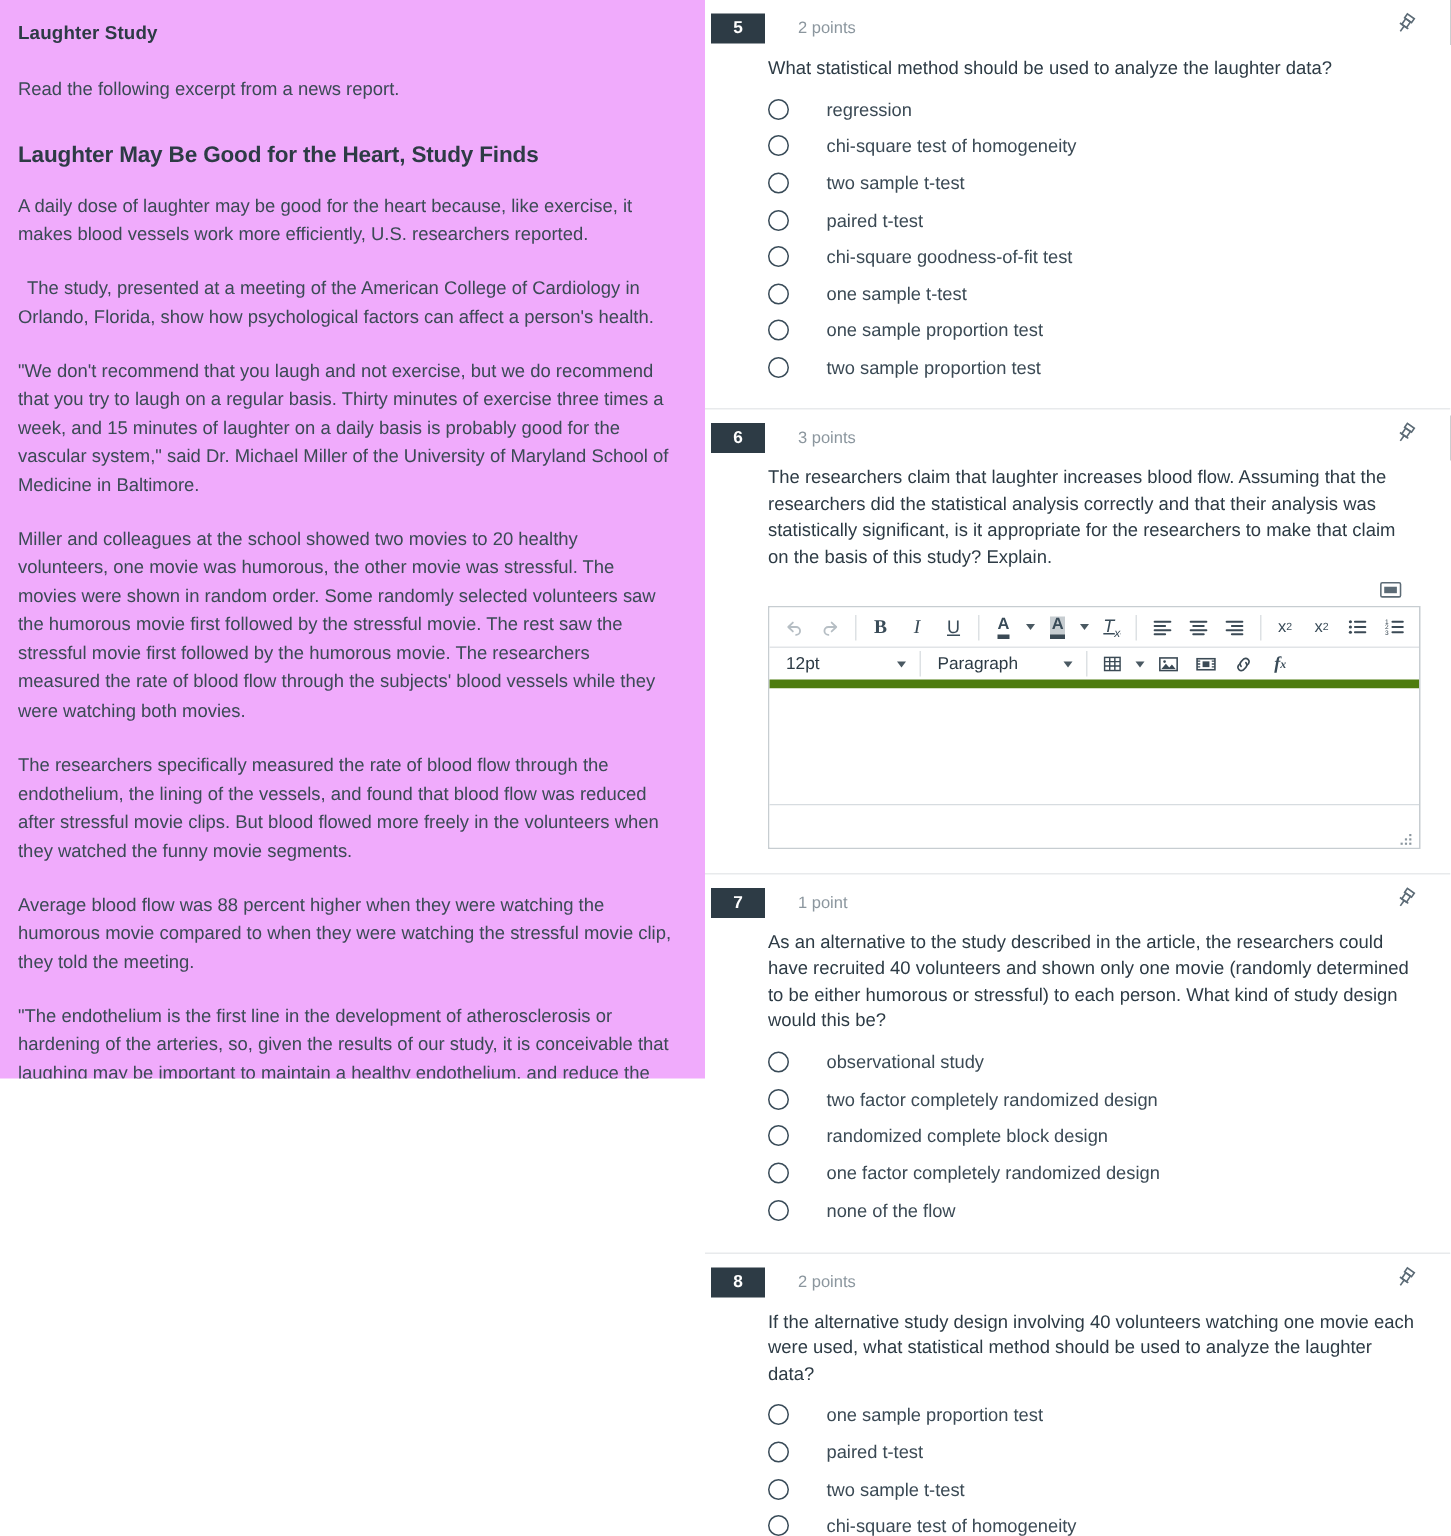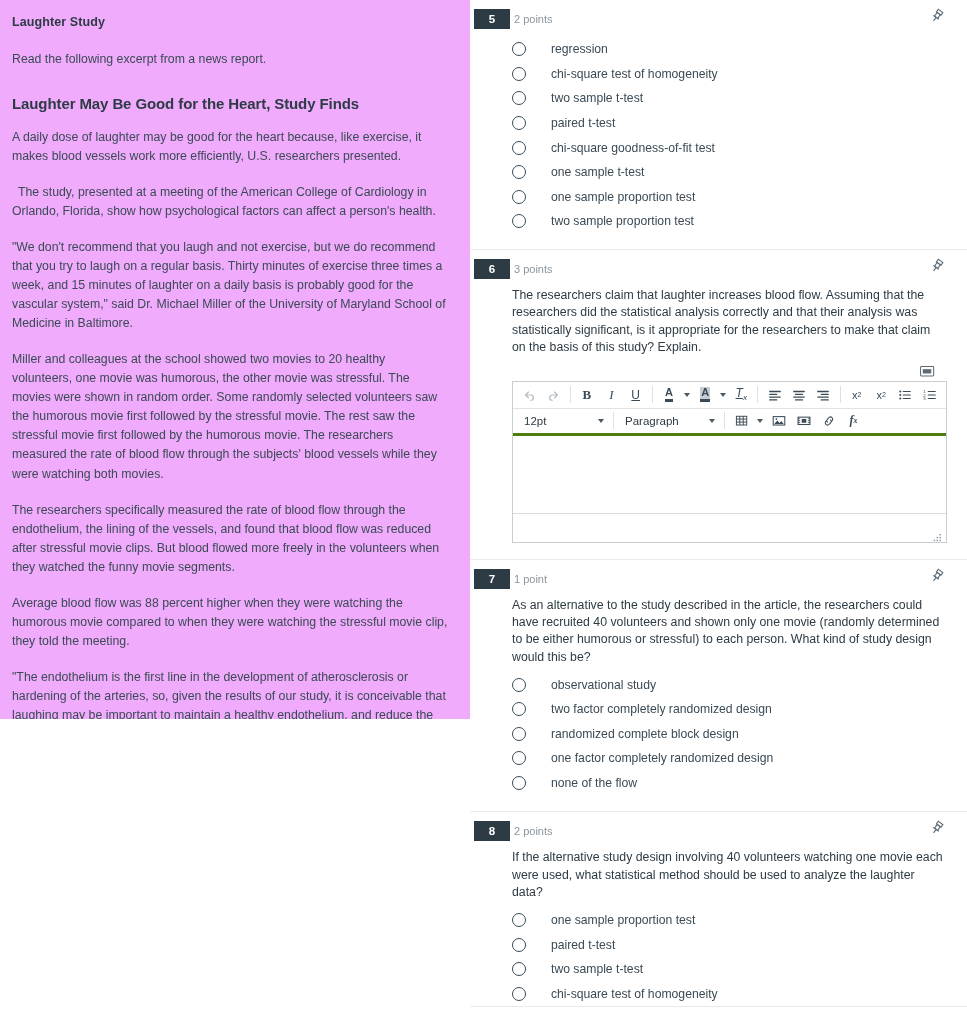--- a/index.html
+++ b/index.html
@@ -108,21 +108,21 @@
     font-size: 11.5px;
     font-weight: bold;
     display: flex;
     align-items: center;
     justify-content: center;
     flex: 0 0 auto;
   }
   .q-points {
     font-size: 11px;
     color: #8B969E;
-    margin-left: 4px;
+    margin-left: 22px;
   }
   .pin-icon {
     position: absolute;
     right: 22px;
     top: 8px;
     width: 16px;
     height: 16px;
     cursor: pointer;
   }
   .kbd-icon {
@@ -187,21 +187,21 @@
   }
   .toolbar-row {
     display: flex;
     align-items: center;
     height: 27px;
     border-bottom: 1px solid #E1E4E7;
     padding: 0 4px;
     box-sizing: border-box;
     background: #fff;
   }
-  .toolbar-row.row2 { border-bottom: 3px solid #4d7c0f; text-align: center; }
+  .toolbar-row.row2 { border-bottom: 6px solid #4d7c0f; text-align: center; }
   .tb-btn {
     width: 25px;
     height: 23px;
     display: flex;
     align-items: center;
     justify-content: center;
     cursor: pointer;
     color: #394B58;
     font-size: 12px;
     user-select: none;
@@ -283,21 +283,21 @@
 </head>
 <body>
 
 <div class="app">
 
   <div class="stimulus-panel">
     <div class="stimulus-title">Laughter Study</div>
     <div class="stimulus-lead">Read the following excerpt from a news report.</div>
     <div class="article-headline">Laughter May Be Good for the Heart, Study Finds</div>
 
-    <div class="article-p">A daily dose of laughter may be good for the heart because, like exercise, it makes blood vessels work more efficiently, U.S. researchers presented.</div>
+    <div class="article-p">A daily dose of laughter may be good for the heart because, like exercise, it makes blood vessels work more efficiently, U.S. researchers reported.</div>
     <div class="article-p indented">The study, presented at a meeting of the American College of Cardiology in Orlando, Florida, show how psychological factors can affect a person's health.</div>
     <div class="article-p">"We don't recommend that you laugh and not exercise, but we do recommend that you try to laugh on a regular basis. Thirty minutes of exercise three times a week, and 15 minutes of laughter on a daily basis is probably good for the vascular system," said Dr. Michael Miller of the University of Maryland School of Medicine in Baltimore.</div>
     <div class="article-p">Miller and colleagues at the school showed two movies to 20 healthy volunteers, one movie was humorous, the other movie was stressful.  The movies were shown in random order.  Some randomly selected volunteers saw the humorous movie first followed by the stressful movie.  The rest saw the stressful movie first followed by the humorous movie.  The researchers measured the rate of blood flow through the subjects' blood vessels while they were watching both movies.</div>
     <div class="article-p">The researchers specifically measured the rate of blood flow through the endothelium, the lining of the vessels, and found that blood flow was reduced after stressful movie clips. But blood flowed more freely in the volunteers when they watched the funny movie segments.</div>
     <div class="article-p">Average blood flow was 88 percent higher when they were watching the humorous movie compared to when they were watching the stressful movie clip, they told the meeting.</div>
     <div class="article-p">"The endothelium is the first line in the development of atherosclerosis or hardening of the arteries, so, given the results of our study, it is conceivable that laughing may be important to maintain a healthy endothelium, and reduce the risk of cardiovascular disease," Miller said in a statement.</div>
 
   </div>
 
   <div class="panel-scrollbar">
@@ -316,20 +316,21 @@
         <svg viewBox="0 0 16 16" width="16" height="16">
             <g stroke="#5C6B76" stroke-width="1.1" fill="none" transform="rotate(35 8 8)">
               <rect x="5.2" y="1.8" width="5.6" height="3.2"></rect>
               <rect x="6.1" y="5" width="3.8" height="4.6"></rect>
               <path d="M8 9.6 L8 14"></path>
               <path d="M4.6 9.6 L11.4 9.6"></path>
             </g>
           </svg>
       </span>
       <div class="q-body">
+        <div class="q-text">What statistical method should be used to analyze the laughter data?</div>
         <ul class="options">
           <li class="option">
               <span class="radio"></span>
               <span class="option-label">regression</span>
             </li>
           <li class="option">
               <span class="radio"></span>
               <span class="option-label">chi-square test of homogeneity</span>
             </li>
           <li class="option">

